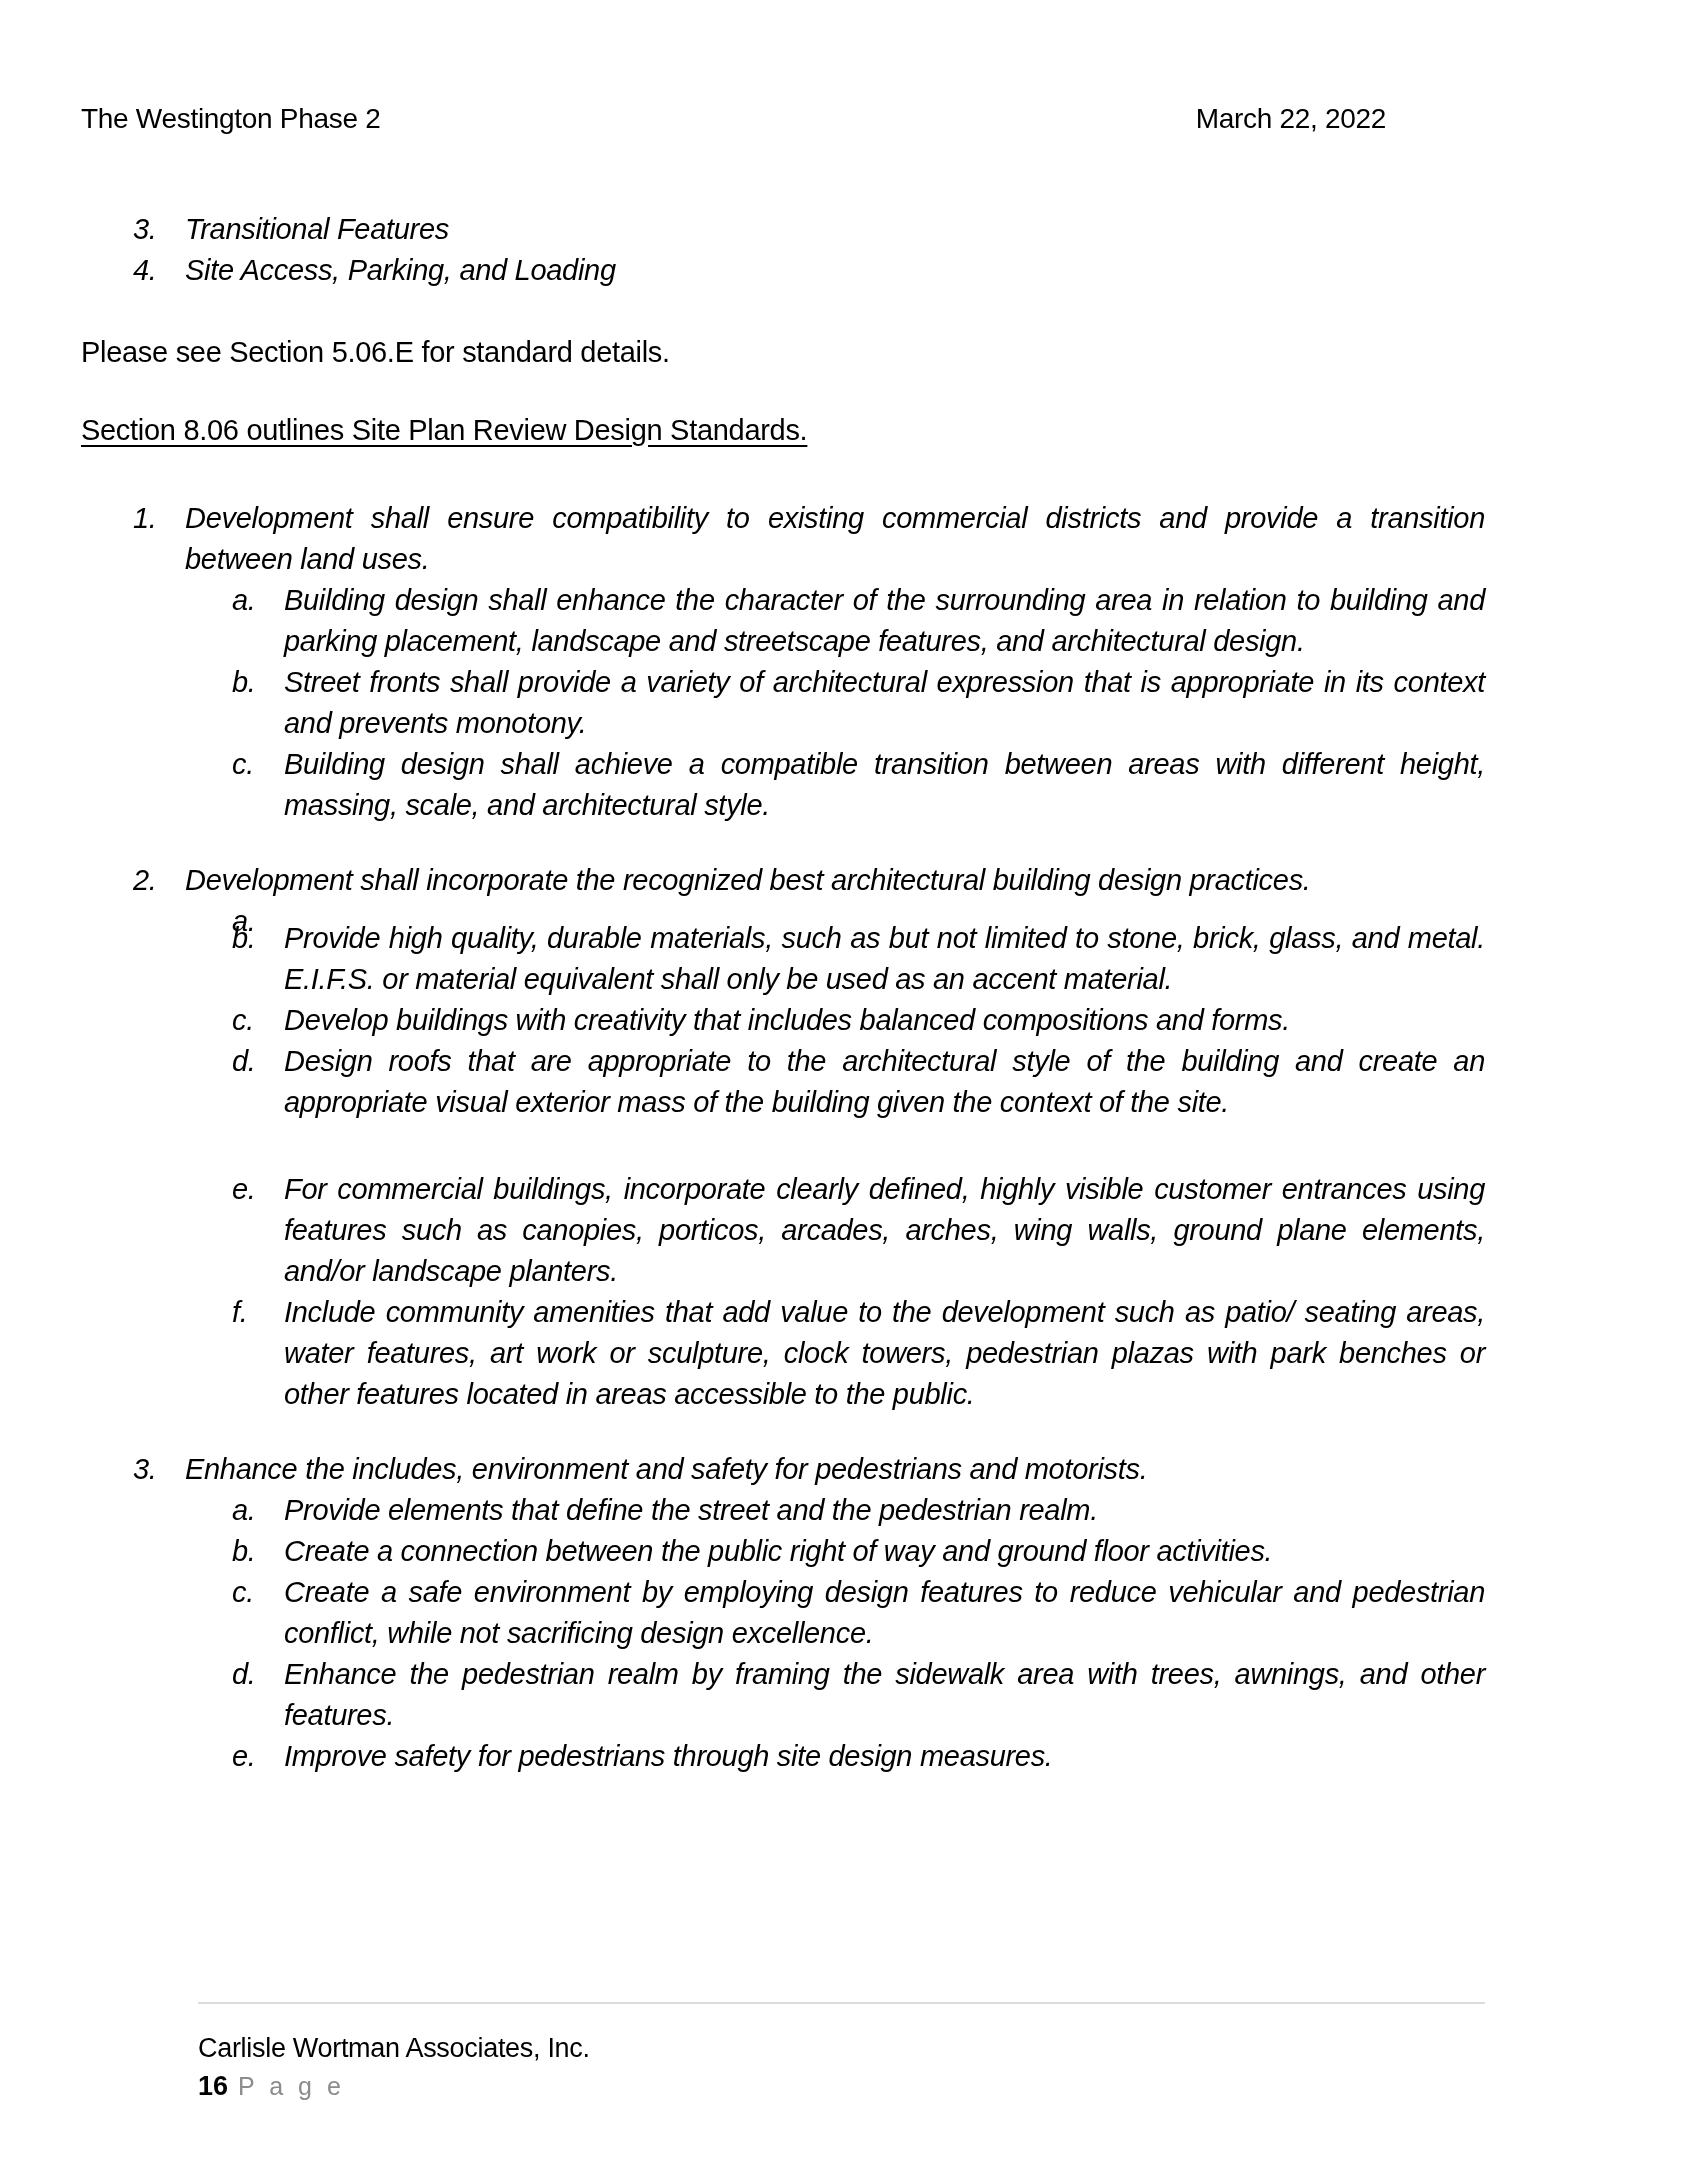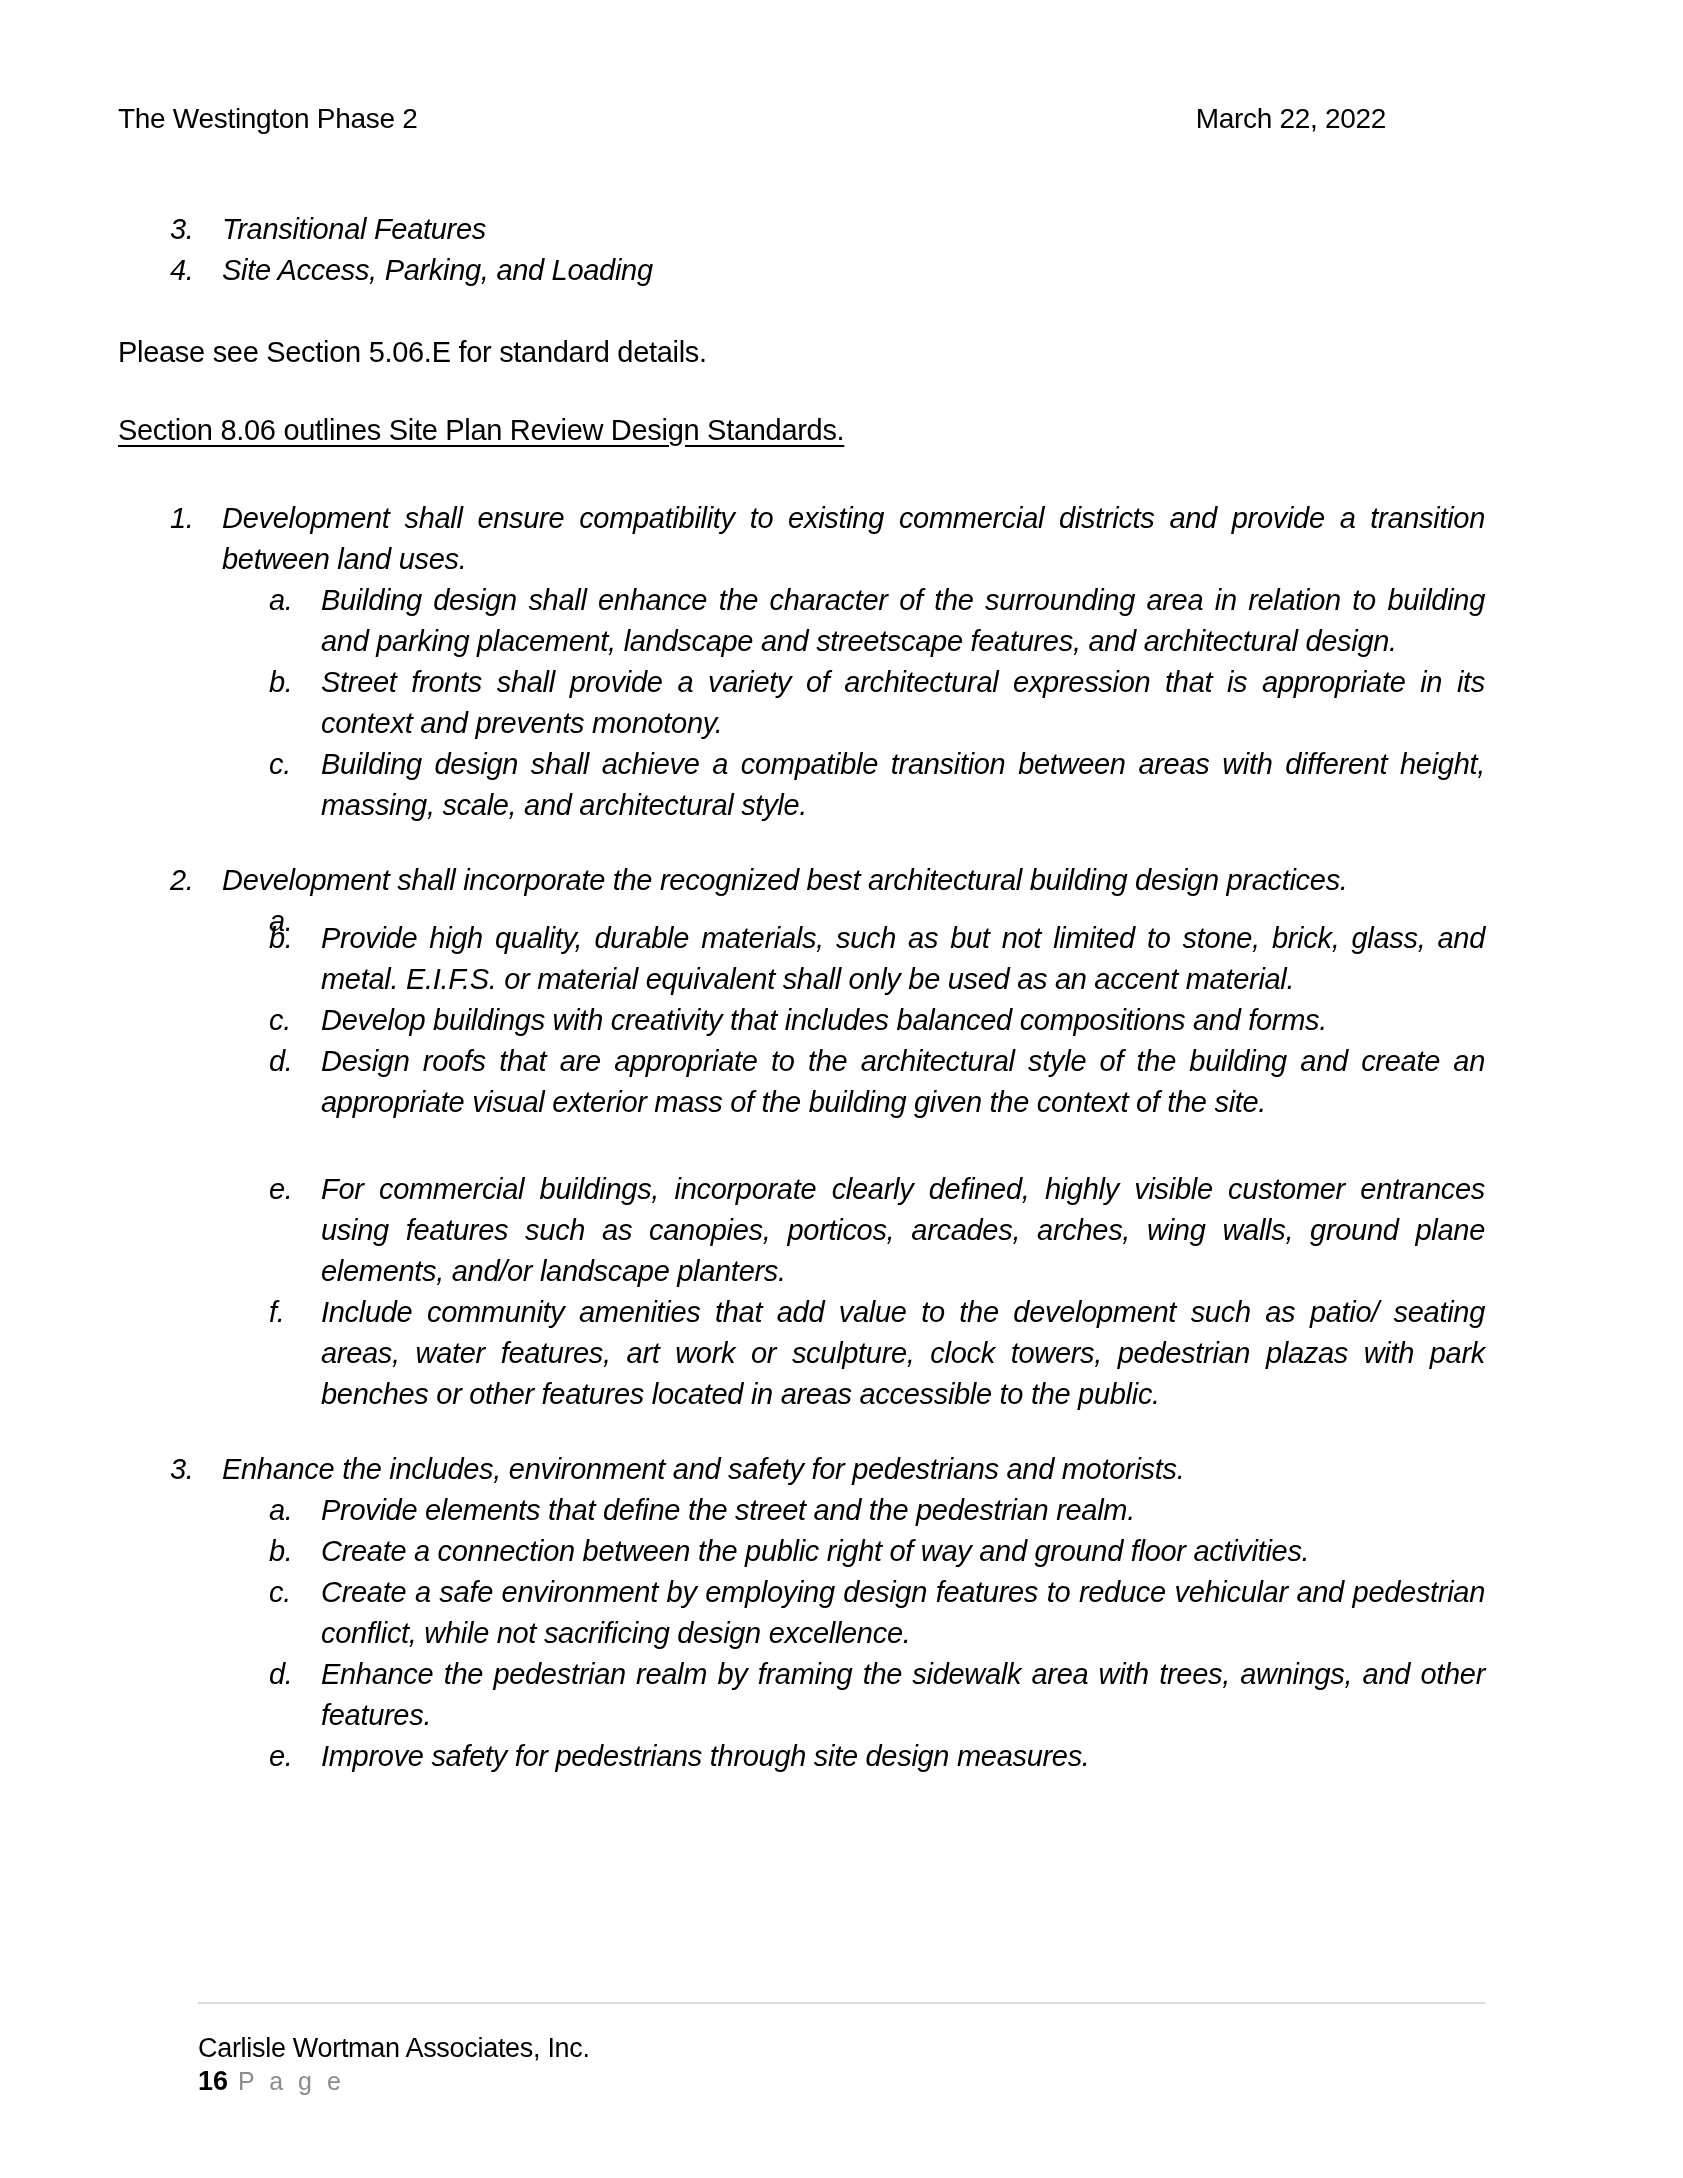--- a/index.html
+++ b/index.html
@@ -6,21 +6,21 @@
     margin: 0;
     padding: 0;
     background: #ffffff;
   }
   .page {
     position: relative;
     width: 1683px;
     height: 2178px;
     background: #ffffff;
     box-sizing: border-box;
-    padding: 102px 198px 0 118px;
+    padding: 102px 198px 0 81px;
     font-family: "Liberation Sans", sans-serif;
     color: #000000;
     overflow: hidden;
   }
   
   .hdr {
     position: relative;
     height: 36px;
     font-size: 28px;
     line-height: 34px;
@@ -83,20 +83,21 @@
     height: 2px;
     background: #dcdcdc;
   }
   .footer .company {
     margin-top: 28px;
     font-size: 27px;
     line-height: 33px;
     letter-spacing: -0.3px;
   }
   .footer .pageline {
+    margin-top: 5px;
     font-size: 27px;
     line-height: 33px;
   }
   .footer .pagenum { font-weight: bold; }
   .footer .pagelabel {
     color: #8c8c8c;
     letter-spacing: 4px;
     margin-left: 10px;
     font-size: 25px;
   }

